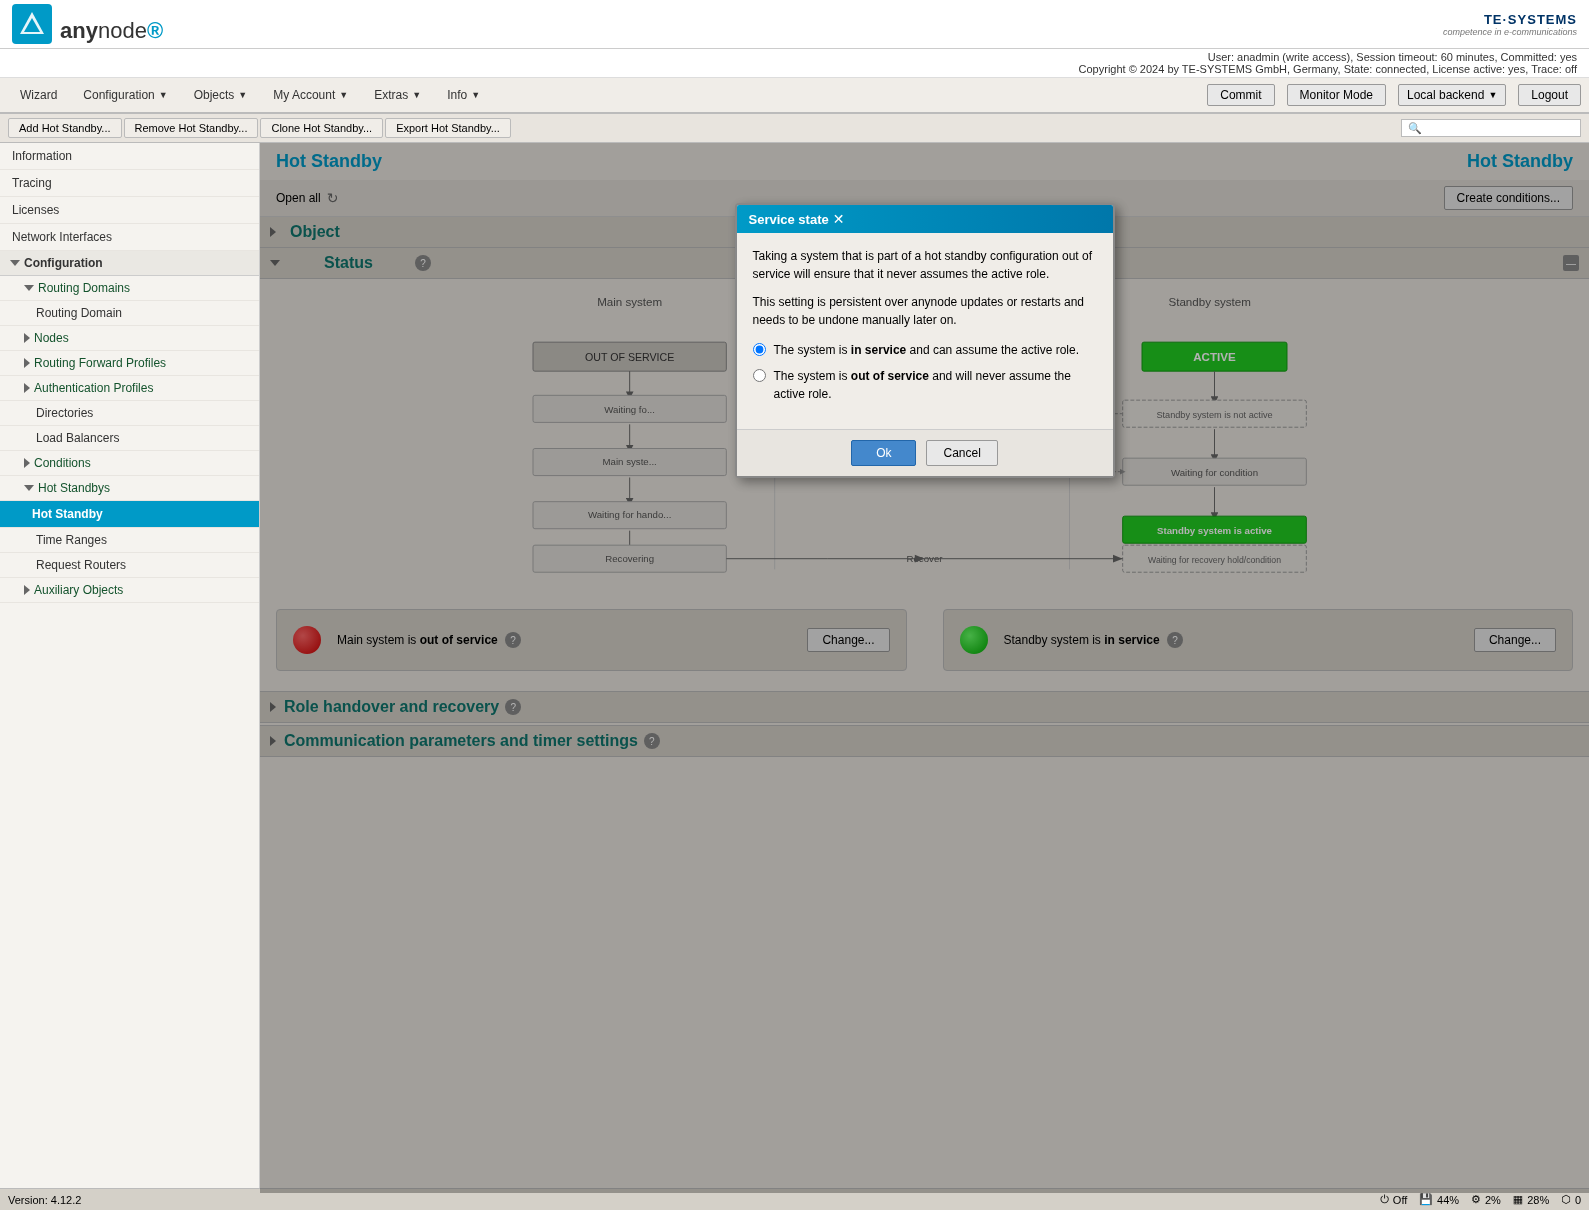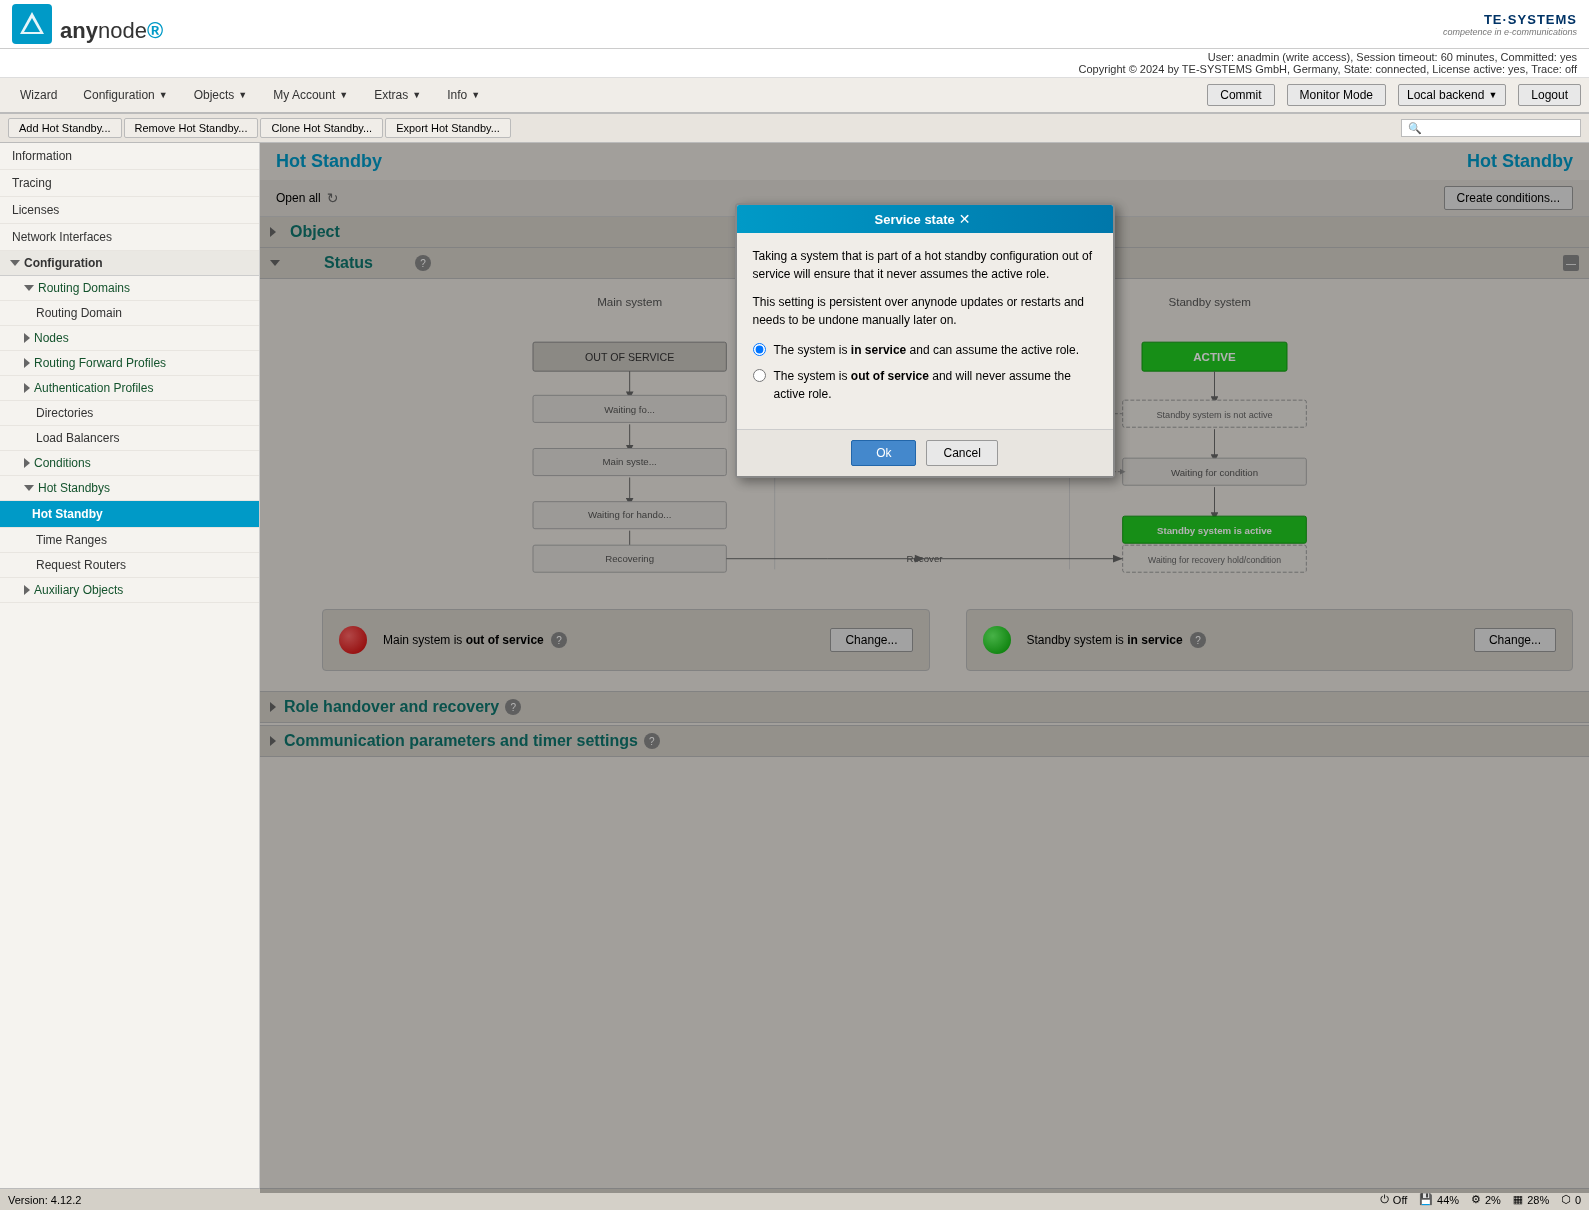--- a/index.html
+++ b/index.html
@@ -257,21 +257,20 @@
       background: #e8e4de;
       height: 360px;
       margin-bottom: 10px;
     }
 
     
     .service-indicators {
       display: flex;
       padding: 10px 16px 20px;
       gap: 36px;
-      margin-left: 46px;
     }
     .service-panel {
       flex: 1;
       background: #d4d0c8;
       border: 1px solid #bbb;
       border-radius: 4px;
       padding: 16px;
       display: flex;
       align-items: center;
       gap: 16px;
@@ -344,21 +343,21 @@
       box-shadow: 4px 4px 12px rgba(0,0,0,0.4);
     }
     .modal-header {
       background: linear-gradient(to right, #009ac7, #0077aa);
       color: #fff;
       padding: 6px 12px;
       font-weight: bold;
       font-size: 13px;
       display: flex;
       align-items: center;
-      justify-content: center;
+      justify-content: flex-start;
       border-radius: 2px 2px 0 0;
     }
     .modal-close {
       cursor: pointer;
       font-size: 14px;
       color: #fff;
       background: none;
       border: none;
       padding: 0 4px;
     }

